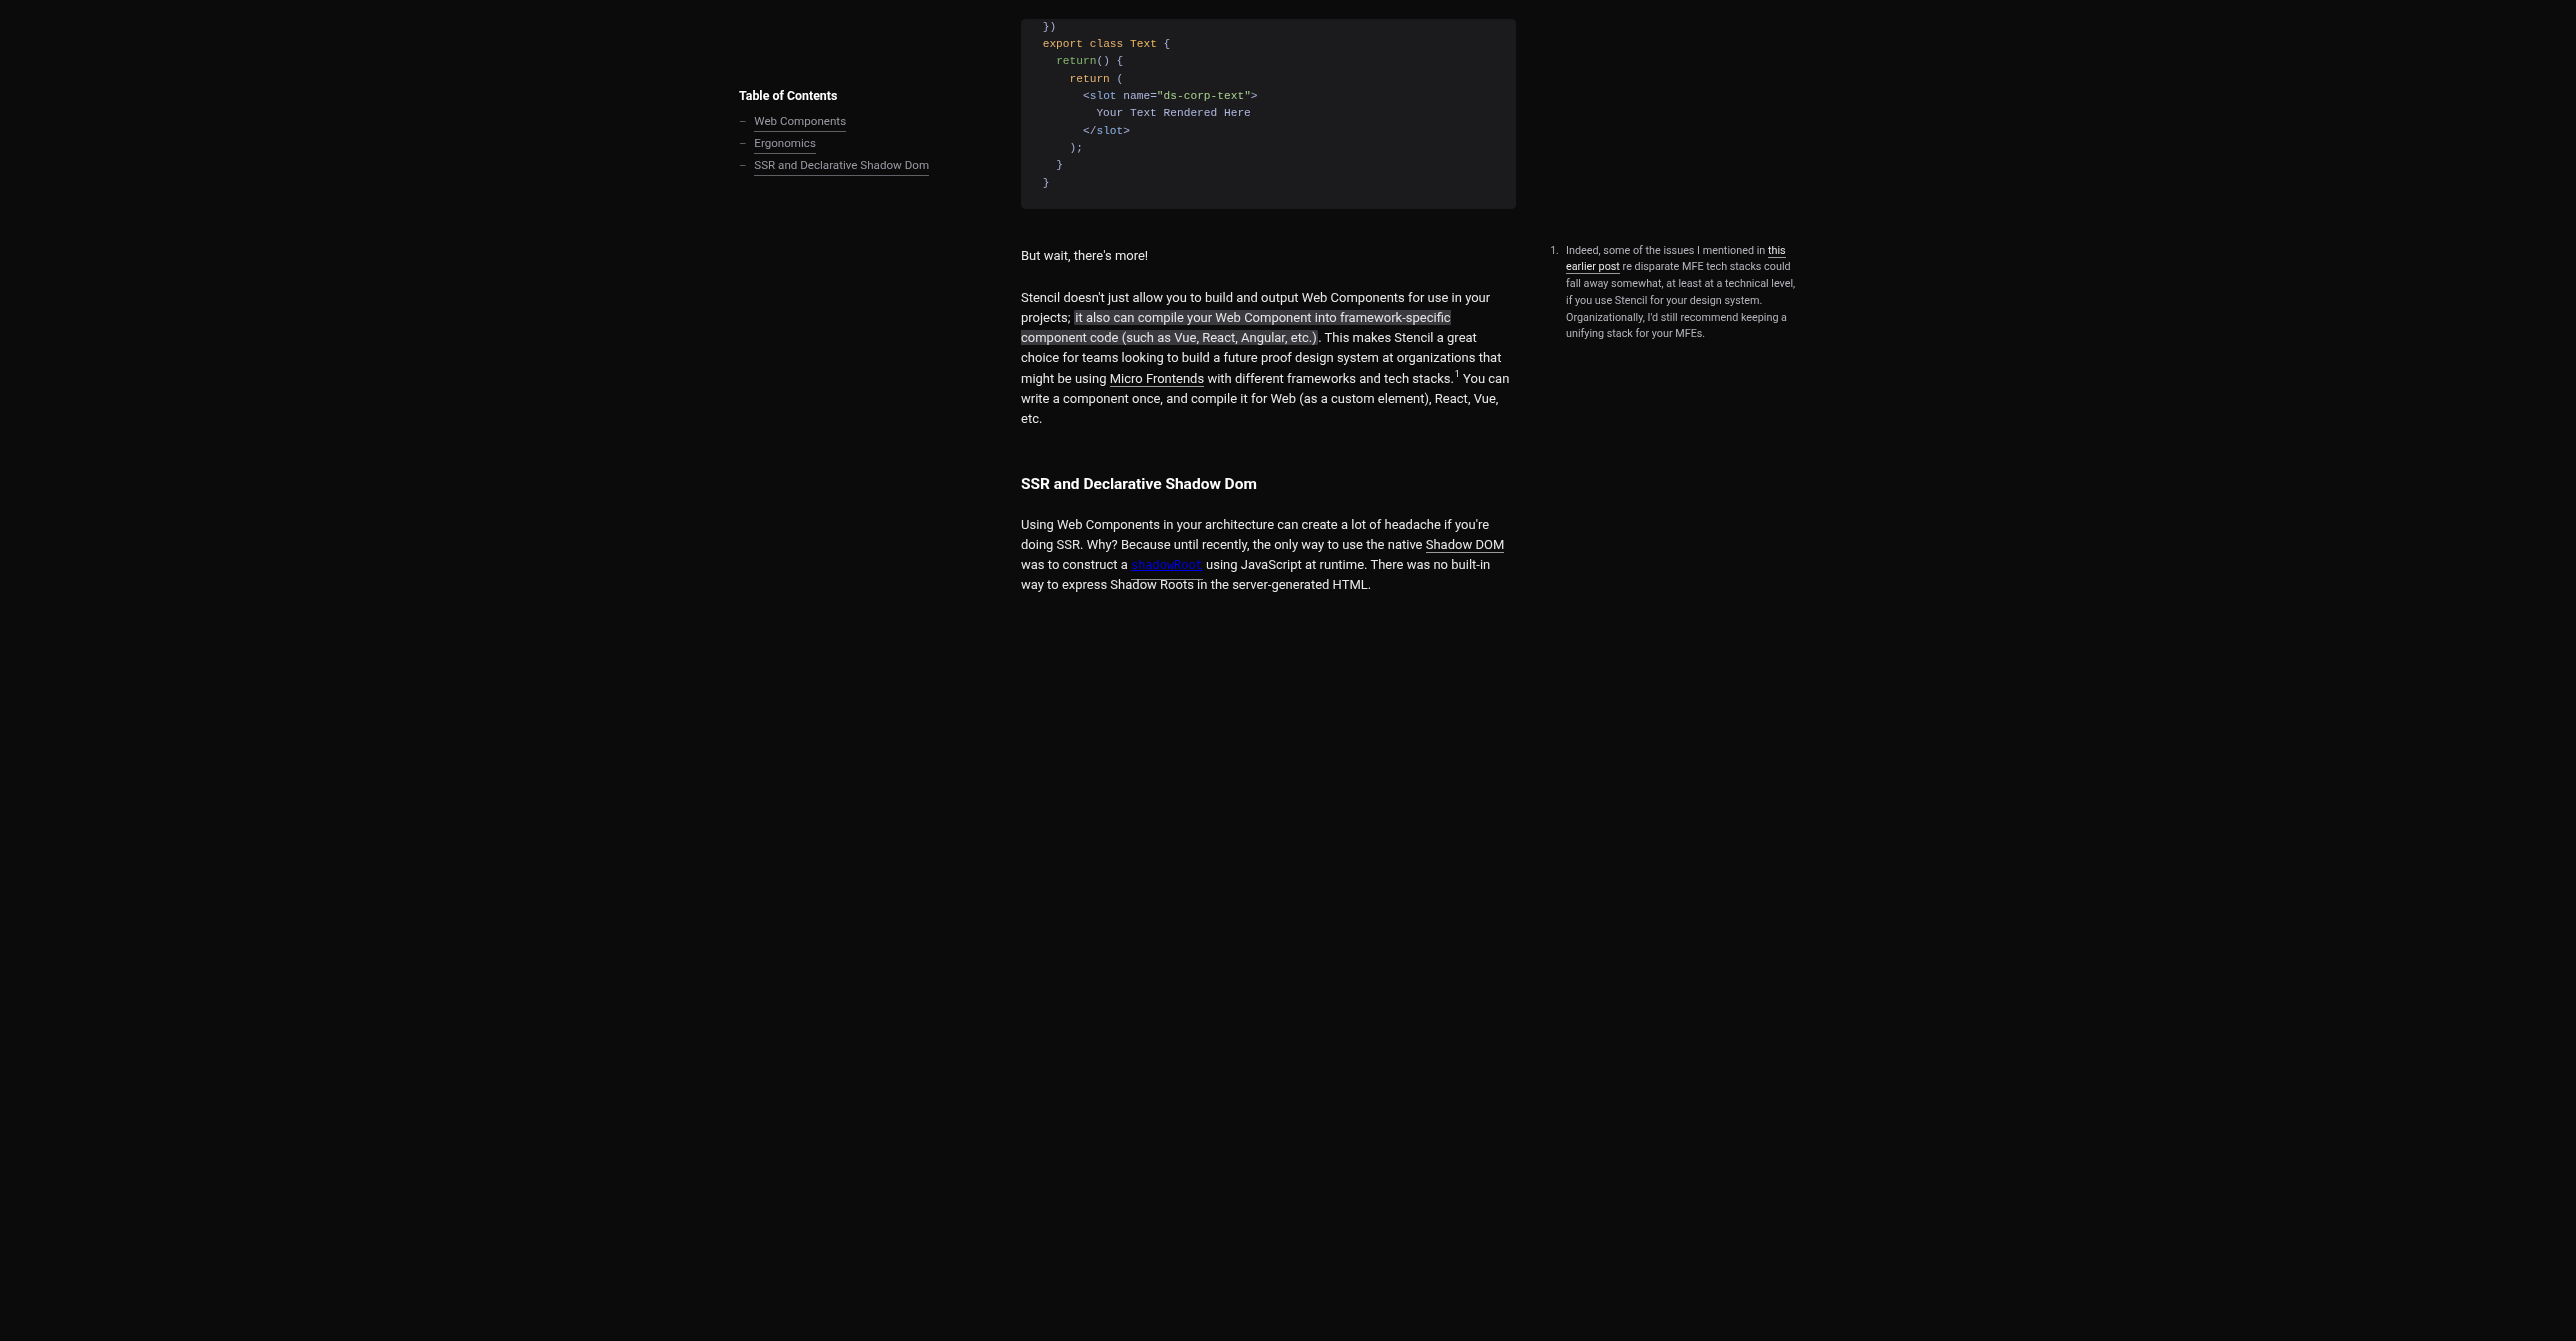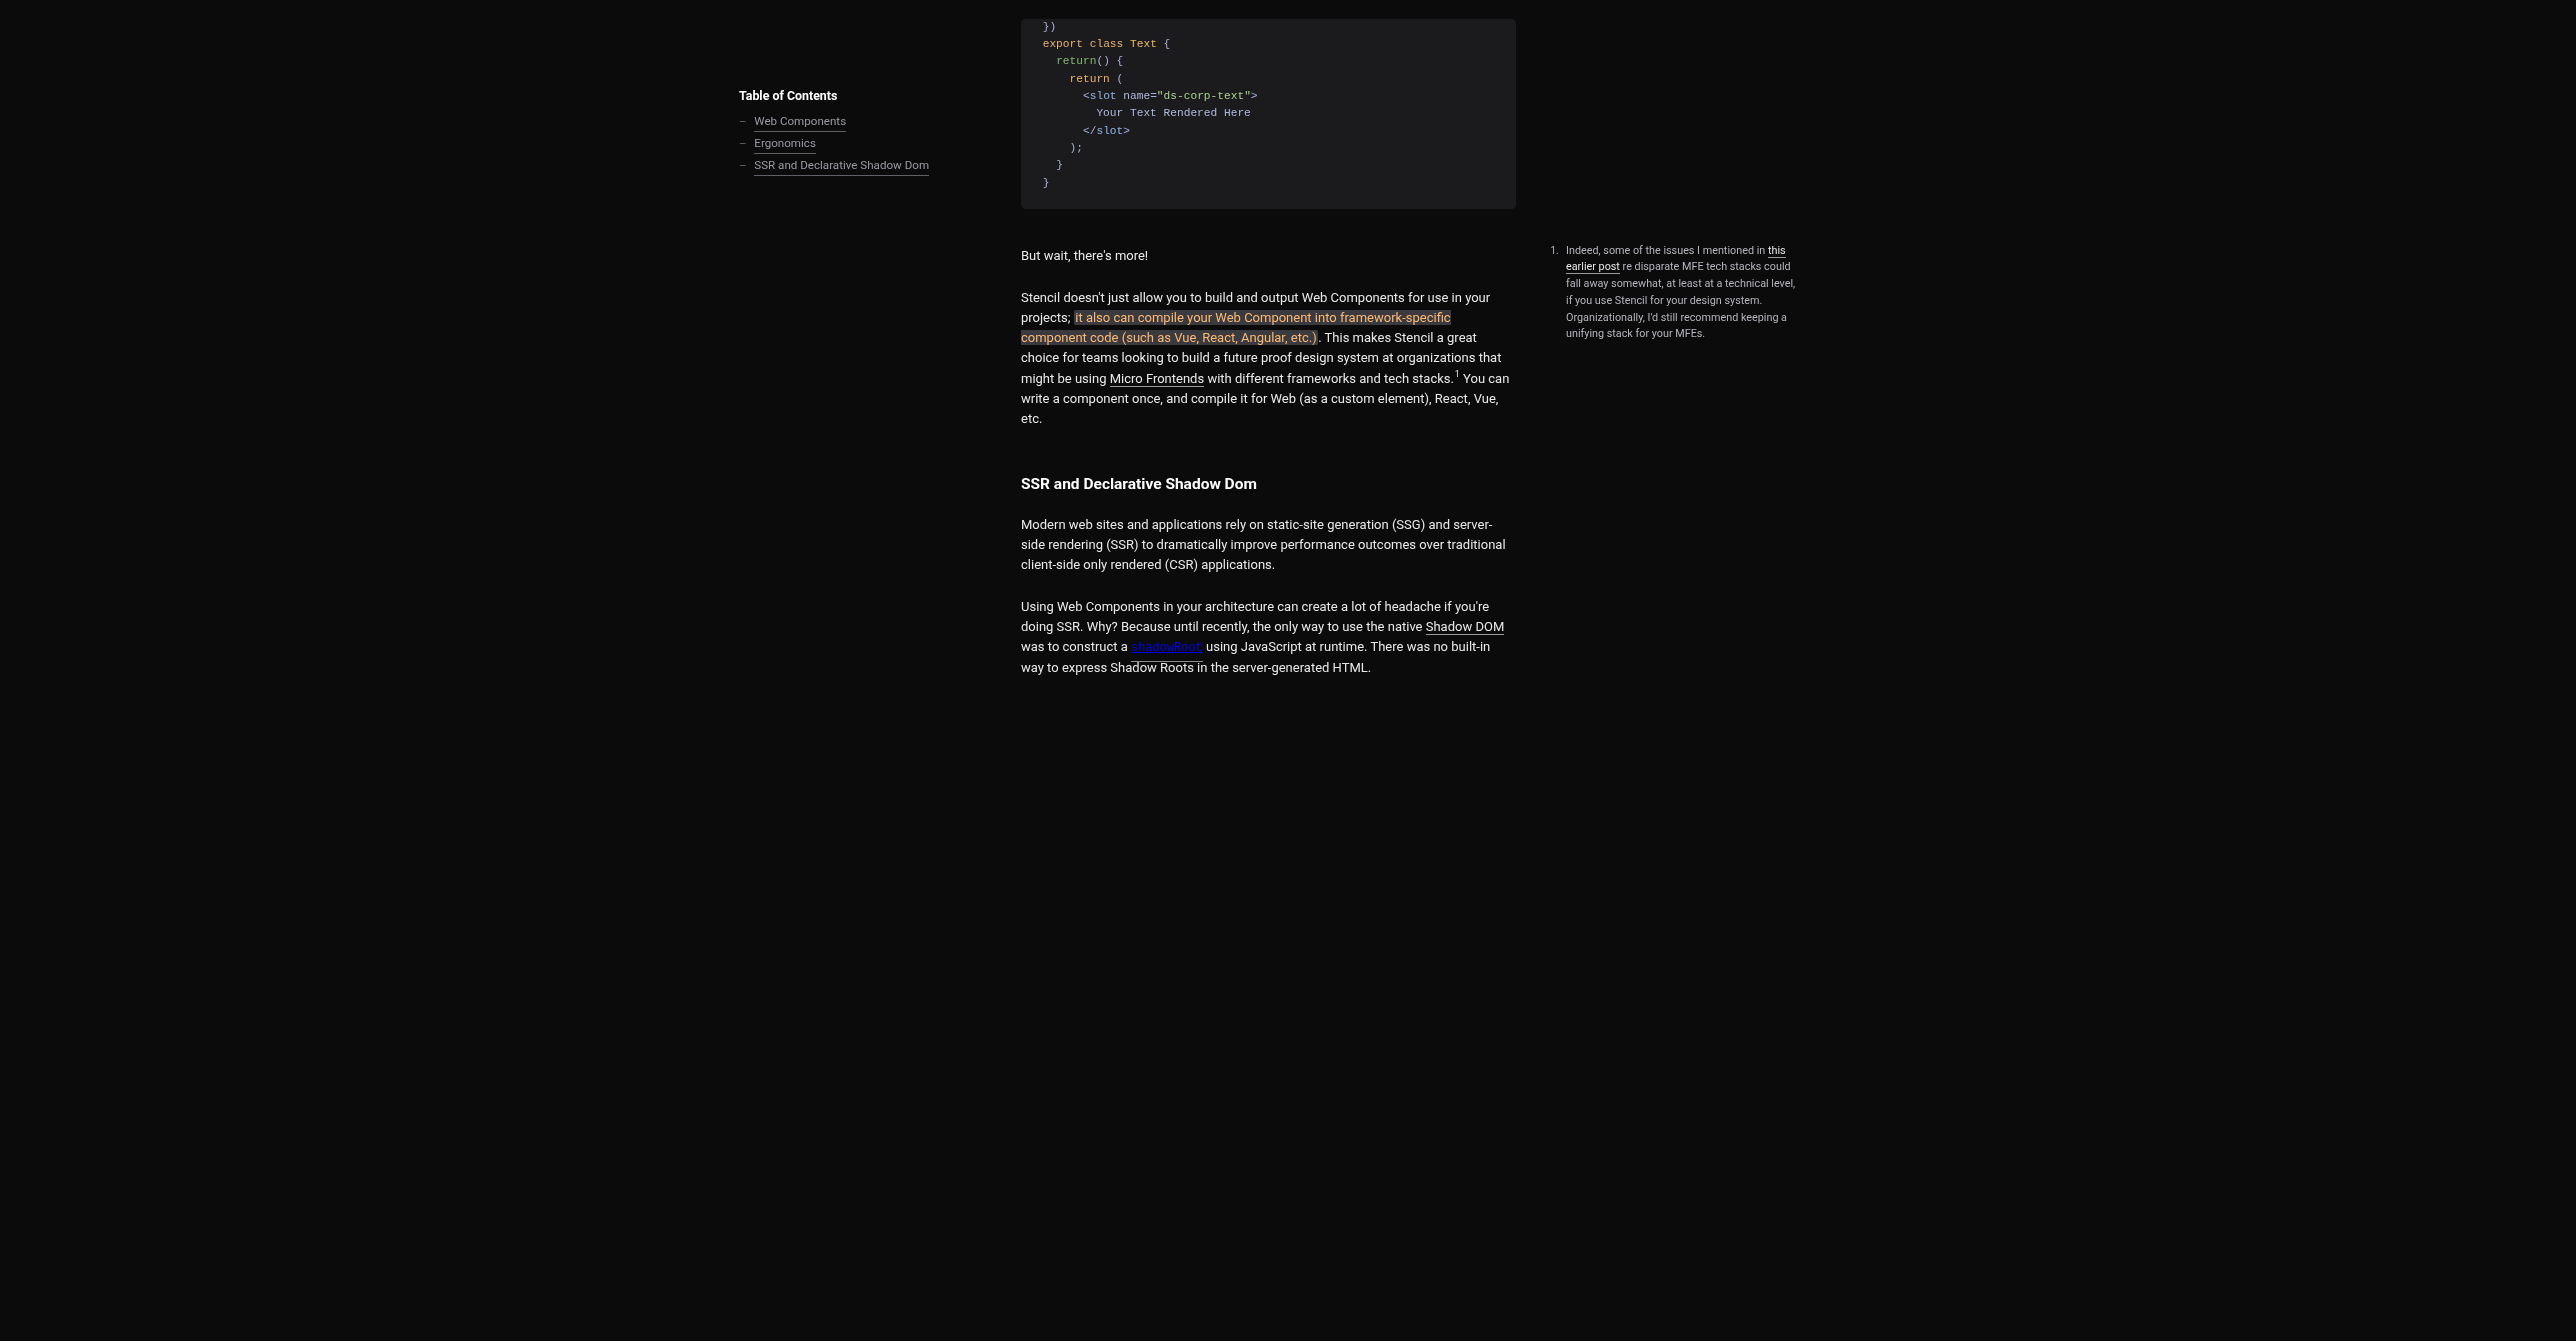--- a/index.html
+++ b/index.html
@@ -77,21 +77,21 @@
   pre.codeblock .tok-fn     { color: #86b56e; } 
   pre.codeblock .tok-tag    { color: #8eb3e5; } 
   pre.codeblock .tok-attr   { color: #afb7de; } 
   pre.codeblock .tok-str    { color: #a9d18e; }
   pre.codeblock .tok-text   { color: #afb7de; }
 
   .main p { margin: 0 0 21.7px; }
 
   mark.hl {
     background: #3a3a3f;
-    color: #fdba74;
+    color: #e5e5e5;
     padding: 0 1.5px;
     border-radius: 1.5px;
   }
 
   a.inline-link,
   .sidenote a.inline-link {
     color: #e9e9ea;
     text-decoration: none;
     border-bottom: 0.8px solid rgba(233,233,234,0.65);
   }
@@ -173,21 +173,20 @@
 <span class="tok-punc">}</span></pre>
 
     <p>But wait, there's more!</p>
 
     <p>
       <span>Stencil doesn't just allow you to build and output Web Components for use in your projects; </span><mark class="hl">it also can compile your Web Component into framework-specific component code (such as Vue, React, Angular, etc.)</mark><span>. This makes Stencil a great choice for teams looking to build a future proof design system at organizations that might be using </span><a href="#" class="inline-link">Micro Frontends</a><span> with different frameworks and tech stacks.</span><sup class="fn">1</sup><span> You can write a component once, and compile it for Web (as a custom element), React, Vue, etc.</span>
     </p>
 
     <h2 class="section-heading">SSR and Declarative Shadow Dom</h2>
 
-    <p>Modern web sites and applications rely on static-site generation (SSG) and server-side rendering (SSR) to dramatically improve performance outcomes over traditional client-side only rendered (CSR) applications.</p>
 
     <p>
       <span>Using Web Components in your architecture can create a lot of headache if you're doing SSR. Why? Because until recently, the only way to use the native </span><a href="#" class="inline-link">Shadow DOM</a><span> was to construct a </span><a href="#"><code class="inline-code">shadowRoot</code></a><span> using JavaScript at runtime. There was no built-in way to express Shadow Roots in the server-generated HTML.</span>
     </p>
 
   </article>
 
   <aside class="sidenotes">
     <div class="sidenote">
       <span class="marker">1.</span>

